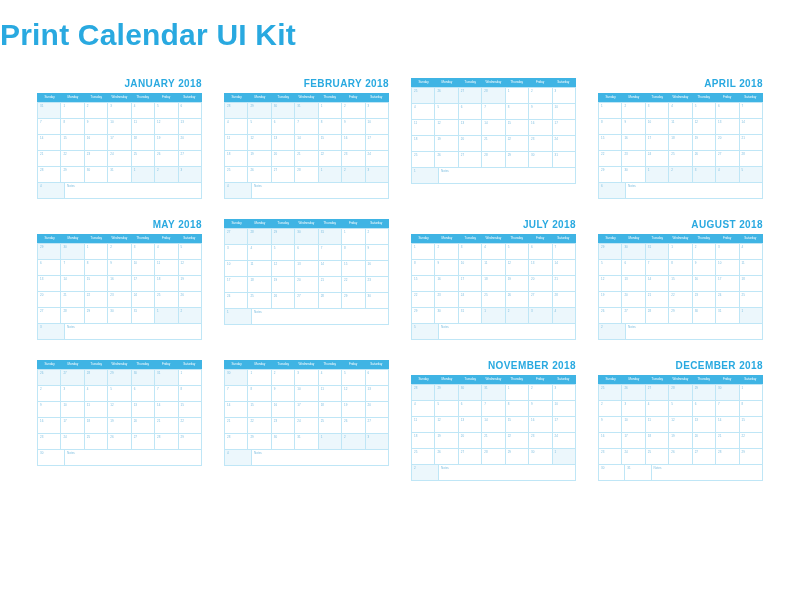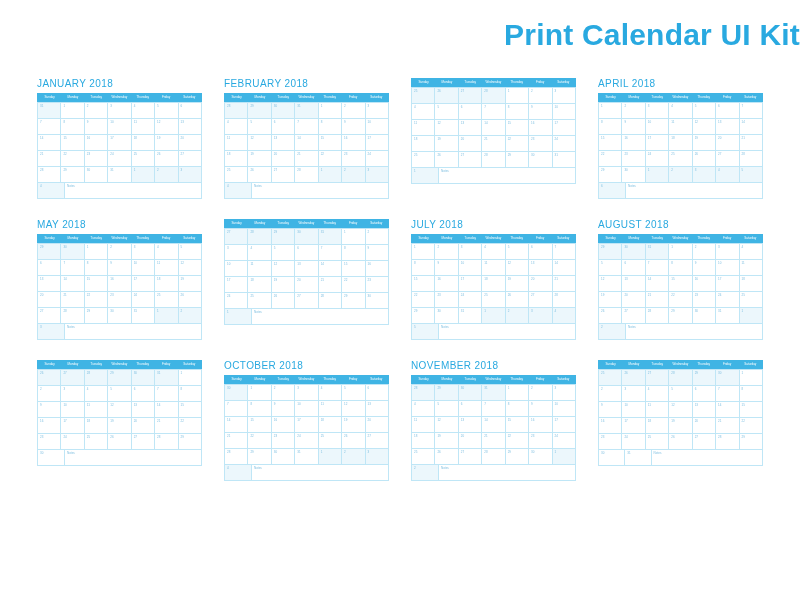--- a/index.html
+++ b/index.html
@@ -4,42 +4,42 @@
 <style>
   * { box-sizing: border-box; margin: 0; padding: 0; }
   body {
     width: 800px;
     height: 600px;
     background: #ffffff;
     font-family: -apple-system, "Segoe UI", Helvetica, Arial, sans-serif;
     overflow: hidden;
   }
   .page-title {
-    text-align: right;
+    text-align: left;
     color: #29a9e0;
     font-size: 30px;
     font-weight: 600;
     padding: 18px 0 8px 0;
     letter-spacing: 0.2px;
   }
   .year-grid {
     display: flex;
     flex-wrap: wrap;
     gap: 20px 22px;
     padding: 18px 30px 0 30px;
     justify-content: center;
   }
   .month {
     width: 165px;
   }
   .month-title {
-    text-align: left;
+    text-align: right;
     color: #29a9e0;
     font-size: 10px;
-    font-weight: 400;
+    font-weight: 700;
     letter-spacing: 0.4px;
     padding-bottom: 4px;
     text-transform: uppercase;
   }
   .dow-row {
     display: flex;
     background: #3fb4e4;
     border: 1px solid #3fb4e4;
   }
   .dow {
@@ -651,21 +651,20 @@
           <div class="day">28</div>
           <div class="day">29</div>
         </div>
         <div class="week">
           <div class="day">30</div>
           <div class="notes" style="flex: 6 1 0%;">Notes</div>
         </div>
       </div>
     </div>
     <div class="month">
-      <div class="month-title">OCTOBER 2018</div>
       <div class="dow-row">
         <div class="dow">Sunday</div>
         <div class="dow">Monday</div>
         <div class="dow">Tuesday</div>
         <div class="dow">Wednesday</div>
         <div class="dow">Thursday</div>
         <div class="dow">Friday</div>
         <div class="dow">Saturday</div>
       </div>
       <div class="weeks">
@@ -777,20 +776,21 @@
           <div class="day">30</div>
           <div class="day trailing">1</div>
         </div>
         <div class="week">
           <div class="day trailing">2</div>
           <div class="notes span6">Notes</div>
         </div>
       </div>
     </div>
     <div class="month">
+      <div class="month-title">DECEMBER 2018</div>
       <div class="dow-row">
         <div class="dow">Sunday</div>
         <div class="dow">Monday</div>
         <div class="dow">Tuesday</div>
         <div class="dow">Wednesday</div>
         <div class="dow">Thursday</div>
         <div class="dow">Friday</div>
         <div class="dow">Saturday</div>
       </div>
       <div class="weeks">

